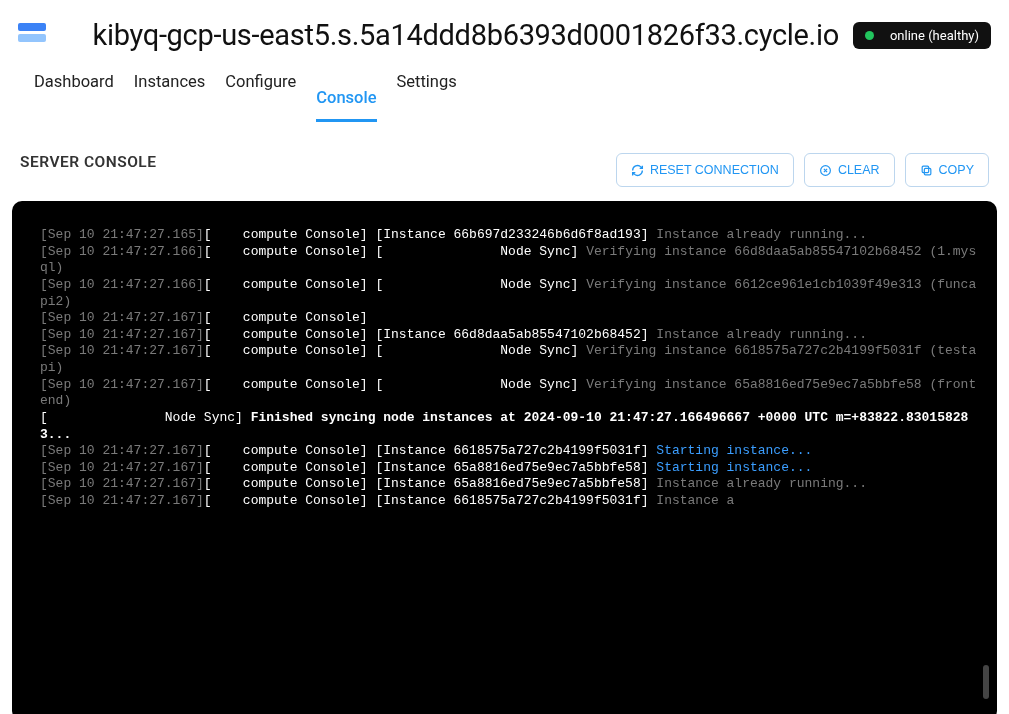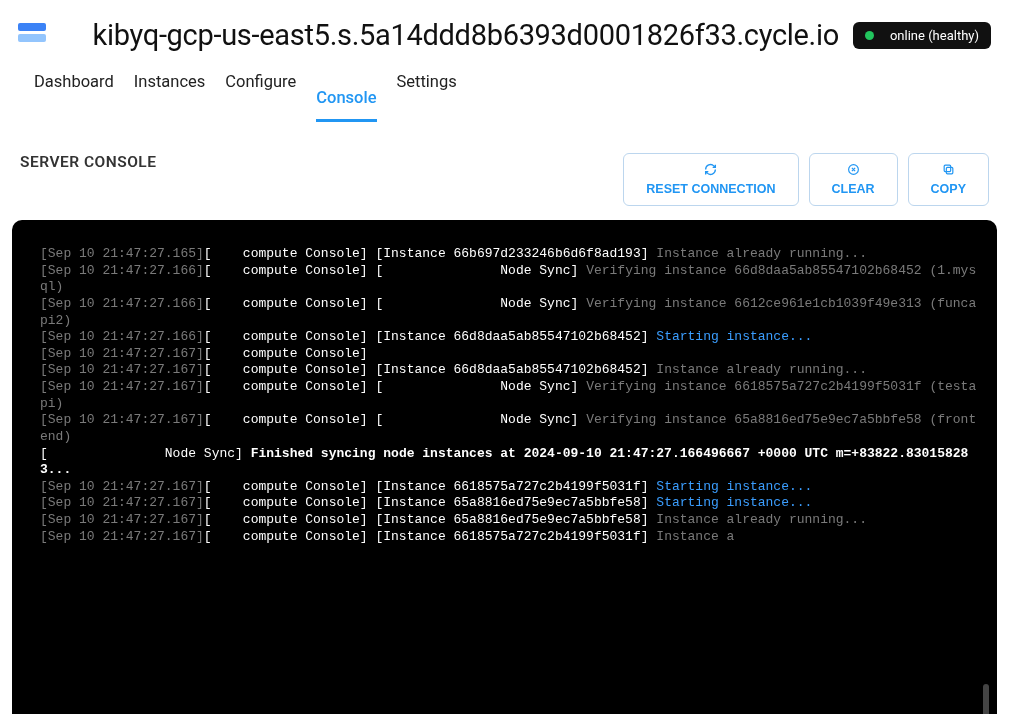--- a/index.html
+++ b/index.html
@@ -91,28 +91,27 @@
   }
   .action-buttons {
     display: flex;
     gap: 10px;
   }
   .btn {
     border: 1px solid #bcd6ee;
     background: #fff;
     color: #2196f3;
     font-size: 12.5px;
-    font-weight: 700;
-    padding: 9px 22px;
+    font-weight: 400;
+    padding: 9px 14px;
     border-radius: 6px;
     display: flex;
     align-items: center;
     gap: 6px;
     cursor: pointer;
-    flex-direction: column;
   }
   .btn svg { width: 13px; height: 13px; }
   .console-box {
     margin-top: 14px;
     background: #000;
     border-radius: 10px;
     padding: 26px 20px 26px 28px;
     font-family: "SFMono-Regular", Consolas, "Liberation Mono", Menlo, monospace;
     font-size: 13px;
     line-height: 1.28;
@@ -184,21 +183,20 @@
         </svg>
       <span>COPY</span>
     </button>
   </div>
 </div>
 
 <div class="console-box" id="console">
   <div class="log-line"><span class="ts">[Sep 10 21:47:27.165]</span><span class="scope">[    compute Console]</span> <span class="ctx">[Instance 66b697d233246b6d6f8ad193]</span> <span class="msg-dim">Instance already running...</span></div>
     <div class="log-line"><span class="ts">[Sep 10 21:47:27.166]</span><span class="scope">[    compute Console]</span> <span class="ctx">[               Node Sync]</span> <span class="msg-dim">Verifying instance 66d8daa5ab85547102b68452 (1.mysql)</span></div>
     <div class="log-line"><span class="ts">[Sep 10 21:47:27.166]</span><span class="scope">[    compute Console]</span> <span class="ctx">[               Node Sync]</span> <span class="msg-dim">Verifying instance 6612ce961e1cb1039f49e313 (funcapi2)</span></div>
-    <div class="log-line"><span class="ts">[Sep 10 21:47:27.166]</span><span class="scope">[    compute Console]</span> <span class="ctx">[Instance 66d8daa5ab85547102b68452]</span> <span class="msg-blue">Starting instance...</span></div>
     <div class="log-line"><span class="ts">[Sep 10 21:47:27.167]</span><span class="scope">[    compute Console]</span> </div>
     <div class="log-line"><span class="ts">[Sep 10 21:47:27.167]</span><span class="scope">[    compute Console]</span> <span class="ctx">[Instance 66d8daa5ab85547102b68452]</span> <span class="msg-dim">Instance already running...</span></div>
     <div class="log-line"><span class="ts">[Sep 10 21:47:27.167]</span><span class="scope">[    compute Console]</span> <span class="ctx">[               Node Sync]</span> <span class="msg-dim">Verifying instance 6618575a727c2b4199f5031f (testapi)</span></div>
     <div class="log-line"><span class="ts">[Sep 10 21:47:27.167]</span><span class="scope">[    compute Console]</span> <span class="ctx">[               Node Sync]</span> <span class="msg-dim">Verifying instance 65a8816ed75e9ec7a5bbfe58 (frontend)</span></div>
     <div class="log-line"><span class="ctx">[               Node Sync]</span> <span class="msg-bright">Finished syncing node instances at 2024-09-10 21:47:27.166496667 +0000 UTC m=+83822.830158283...</span></div>
     <div class="log-line"><span class="ts">[Sep 10 21:47:27.167]</span><span class="scope">[    compute Console]</span> <span class="ctx">[Instance 6618575a727c2b4199f5031f]</span> <span class="msg-blue">Starting instance...</span></div>
     <div class="log-line"><span class="ts">[Sep 10 21:47:27.167]</span><span class="scope">[    compute Console]</span> <span class="ctx">[Instance 65a8816ed75e9ec7a5bbfe58]</span> <span class="msg-blue">Starting instance...</span></div>
     <div class="log-line"><span class="ts">[Sep 10 21:47:27.167]</span><span class="scope">[    compute Console]</span> <span class="ctx">[Instance 65a8816ed75e9ec7a5bbfe58]</span> <span class="msg-dim">Instance already running...</span></div>
     <div class="log-line"><span class="ts">[Sep 10 21:47:27.167]</span><span class="scope">[    compute Console]</span> <span class="ctx">[Instance 6618575a727c2b4199f5031f]</span> <span class="msg-dim">Instance a</span></div>
     <div class="scroll-gutter"></div>

